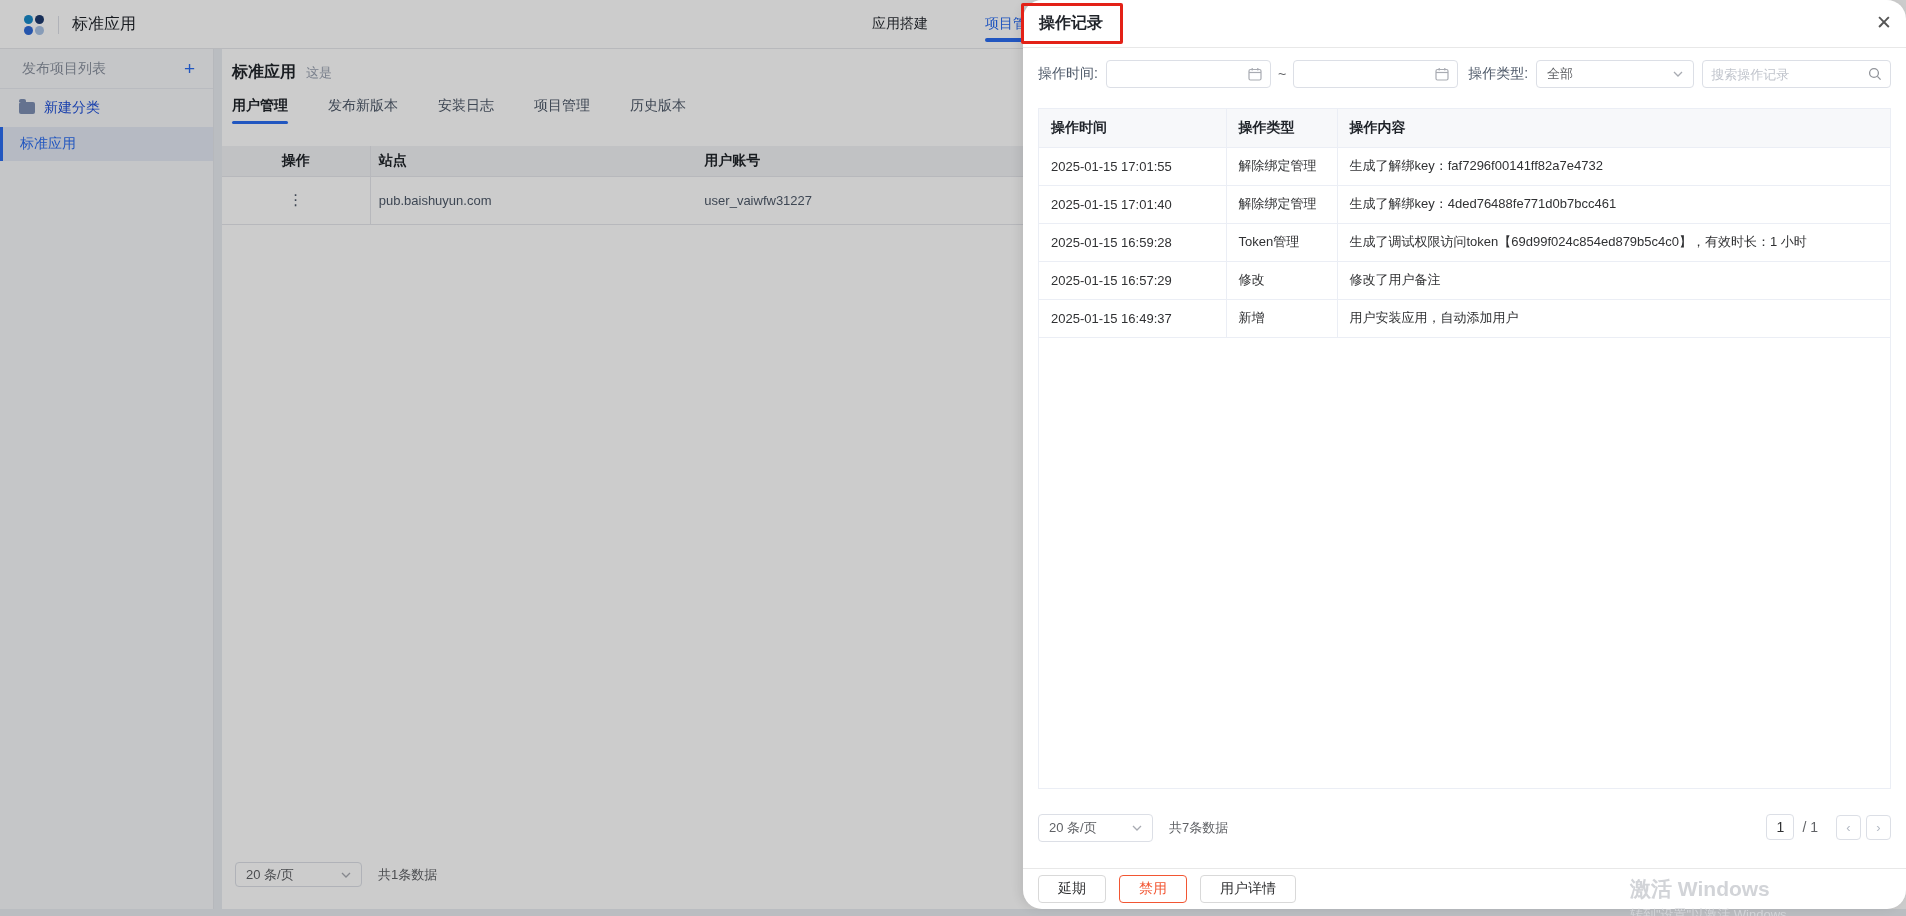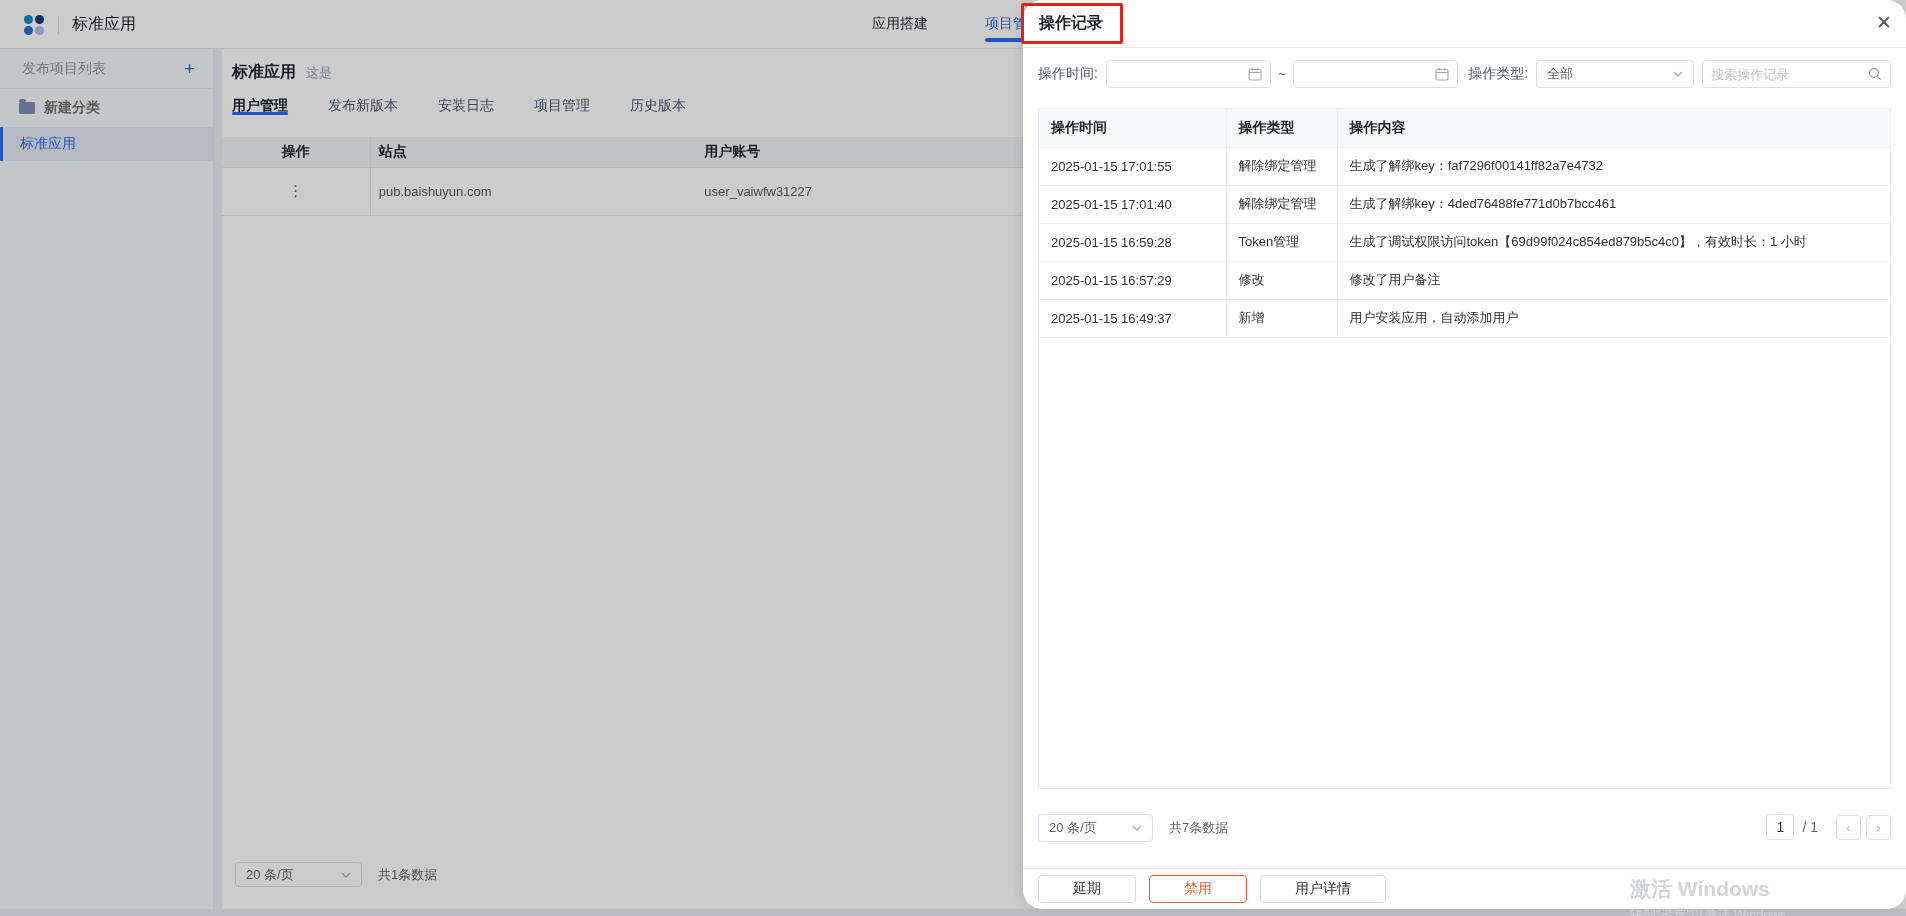--- a/index.html
+++ b/index.html
@@ -28,31 +28,31 @@
   .sidebar { position:absolute; left:0; top:49px; bottom:7px; width:214px;
     background:#f7f8fa; border-right:1px solid #e4e6eb; z-index:5; }
   .sidebar-head { height:40px; display:flex; align-items:center; justify-content:space-between;
     padding:0 18px 0 22px; border-bottom:1px solid #e8eaf0; }
   .sidebar-head-label { color:#8a919f; font-size:14px; }
   .plus-icon { color:#2a6cf0; font-size:19px; line-height:1; cursor:pointer; }
   .cat-row { height:38px; display:flex; align-items:center; padding-left:19px; cursor:pointer; }
   .folder-icon { width:16px; height:12px; background:#7d8fb3; border-radius:2px; position:relative; margin-right:9px; }
   .folder-icon:before { content:""; position:absolute; left:0; top:-3px; width:7px; height:3px;
     background:#7d8fb3; border-radius:2px 2px 0 0; }
-  .cat-label { font-weight:bold; color:#737373; }
+  .cat-label { font-weight:normal; color:#1d4ed8; }
   .proj-row { height:34px; display:flex; align-items:center; padding-left:17px;
     background:#e4e9f4; border-left:3px solid #2a6cf0; cursor:pointer; }
   .proj-label { color:#2a6cf0; }
   
   .content { position:absolute; left:222px; top:49px; right:0; bottom:7px; background:#ffffff; z-index:5; }
   .content-head { padding:13px 10px 0 10px; display:flex; align-items:baseline; }
   .page-title { font-size:16px; font-weight:bold; color:#1f2329; }
   .page-subtitle { font-size:13px; color:#9aa2b1; margin-left:10px; }
   .tabs { display:flex; padding:14px 10px 0 10px; }
-  .tab { margin-right:40px; padding-bottom:0; color:#4e5969; cursor:pointer; position:relative;font-family:Liberation Serif, serif; }
+  .tab { margin-right:40px; padding-bottom:9px; color:#4e5969; cursor:pointer; position:relative;font-family:Liberation Serif, serif; }
   .tab.active { color:#1f2329; font-weight:bold; }
   .tab.active:after { content:""; position:absolute; left:0; right:0; bottom:0; height:3px;
     background:#2a6cf0; border-radius:2px; }
   .m-table { width:100%; border-collapse:collapse; margin-top:22px; table-layout:fixed; }
   .m-table th { height:30px; background:#f2f3f5; font-weight:bold; color:#1f2329;
     text-align:left; padding:0 8px; font-size:14px; border-bottom:1px solid #e5e6eb; }
   .m-table td { height:48px; color:#4e5969; padding:0 8px; border-bottom:1px solid #e5e6eb; font-size:13px; }
   .m-table .c-act { width:50px; text-align:center; border-right:1px solid #e5e6eb; }
   .m-table .c-site{ width:110px; } .m-table .c-acc{ width:130px; }
   .m-table .c-nick{ width:128px; } .m-table .c-exp{ width:150px; }
@@ -108,21 +108,21 @@
   .page-count { margin:0 18px 0 8px; color:#606266; }
   .pg-btn { width:25px; height:25px; border:1px solid #dcdfe6; border-radius:4px;
     display:flex; align-items:center; justify-content:center; color:#b4bac4;
     background:#fff; cursor:pointer; font-size:13px; }
   .pg-btn + .pg-btn { margin-left:5px; }
   .watermark { position:absolute; left:607px; top:815px; color:#d2d4d8; pointer-events:none; }
   .watermark .wm1 { font-size:21px;font-weight:bold; }
   .watermark .wm2 { font-size:13px; margin-top:3px; }
   .drawer-foot { position:absolute; left:0; right:0; bottom:0; height:41px;
     border-top:1px solid #e8e8e8; display:flex; align-items:center; padding:0 15px; }
-  .btn { height:28px; padding:0 34px; border:1px solid #d9d9d9; border-radius:4px;
+  .btn { height:28px; padding:0 19px; border:1px solid #d9d9d9; border-radius:4px;
     background:#fff; color:#303133; font-size:14px; margin-right:13px; cursor:pointer;
     display:flex; align-items:center; font-family:inherit; }
   .btn.danger { border-color:#f25633; color:#f25633; }
 </style>
 </head>
 <body>
 
 <header class="topbar">
   <div class="logo">
       <i></i>

